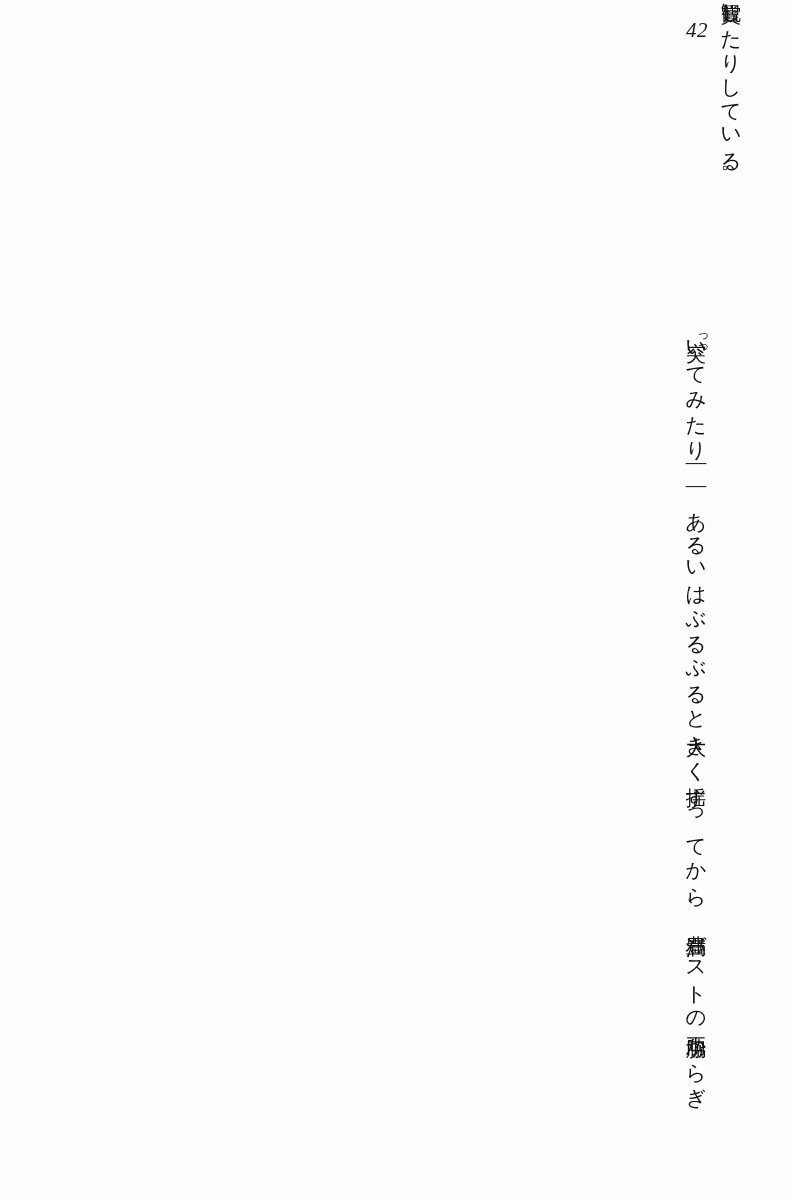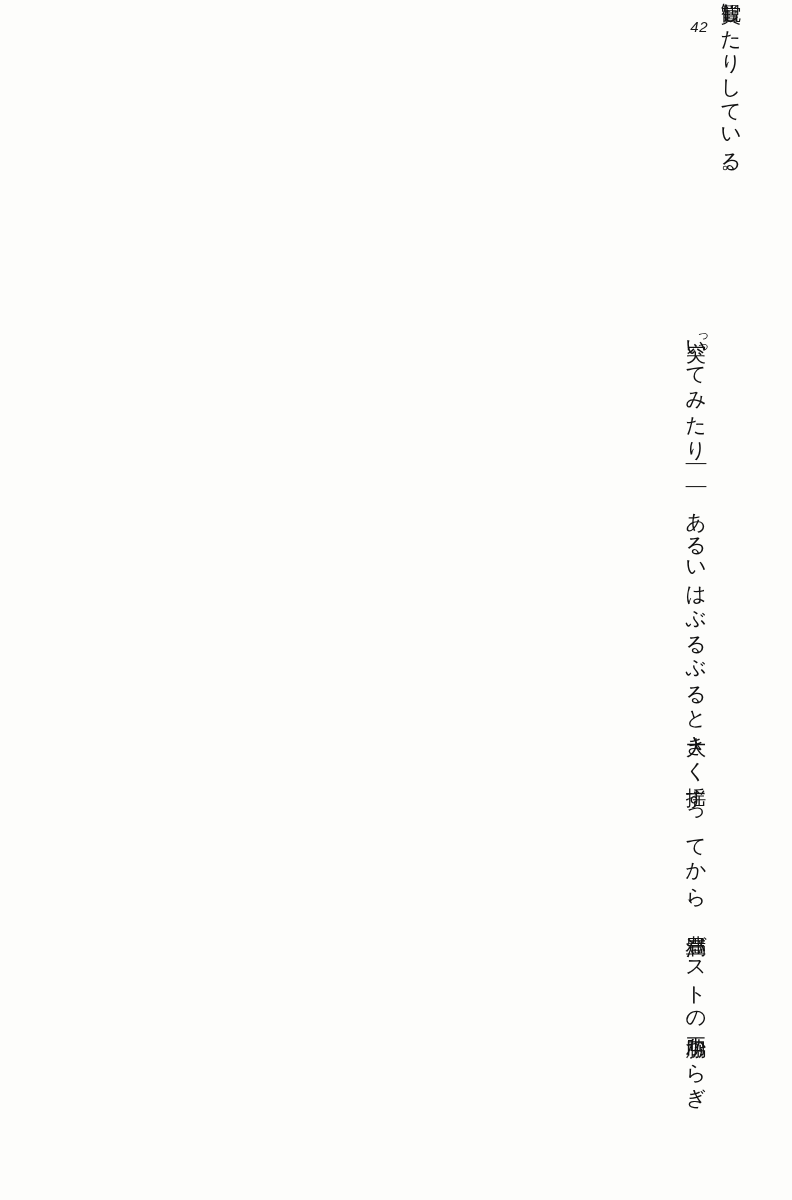--- a/index.html
+++ b/index.html
@@ -17,22 +17,22 @@
   }
   .page {
     position: absolute;
     inset: 0;
     background: #fdfdfb;
   }
   .page-number {
     position: absolute;
     top: 18px;
     right: 84px;
-    font-size: 15px;
-    font-family: Liberation Sans, sans-serif;
+    font-size: 21px;
+    font-family: Liberation Serif, serif;
     font-style: italic;
     color: #1a1a1a;
     letter-spacing: 0.5px;
   }
   .text-body {
     position: absolute;
     top: 78px;
     left: 44px;
     right: 44px;
     height: 1020px;

